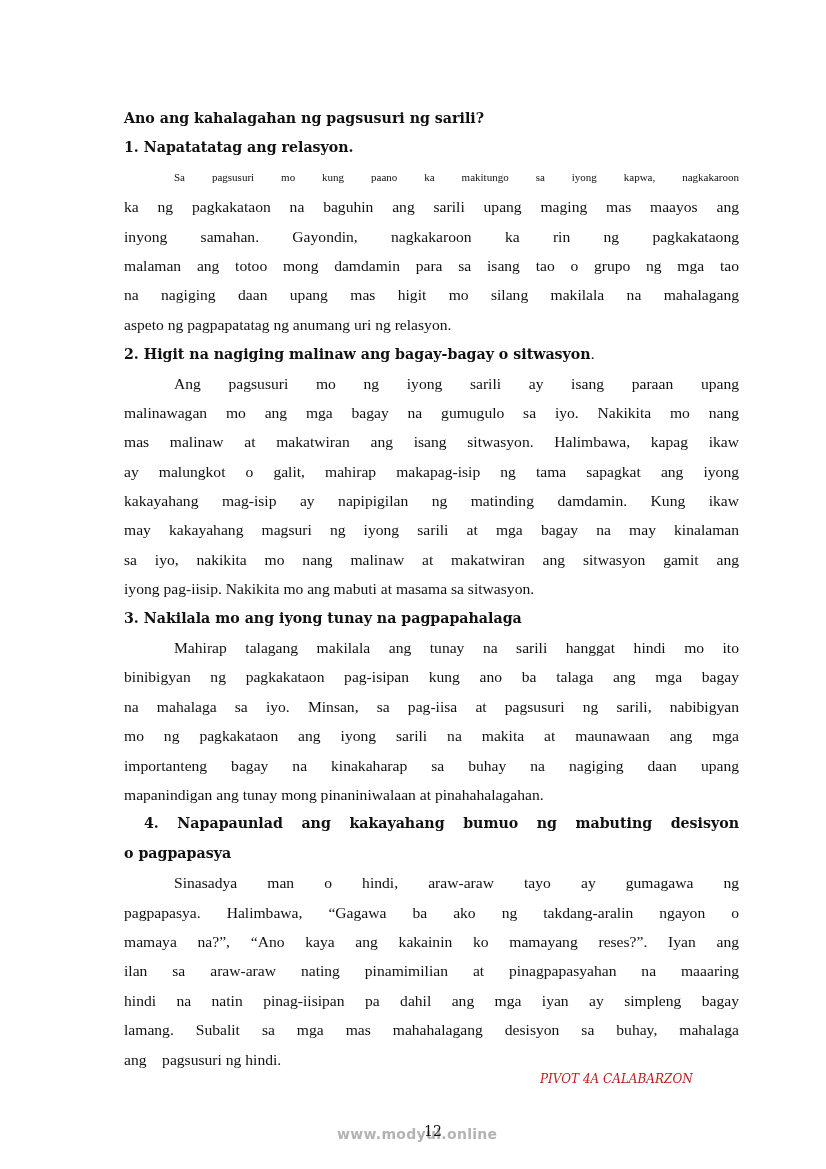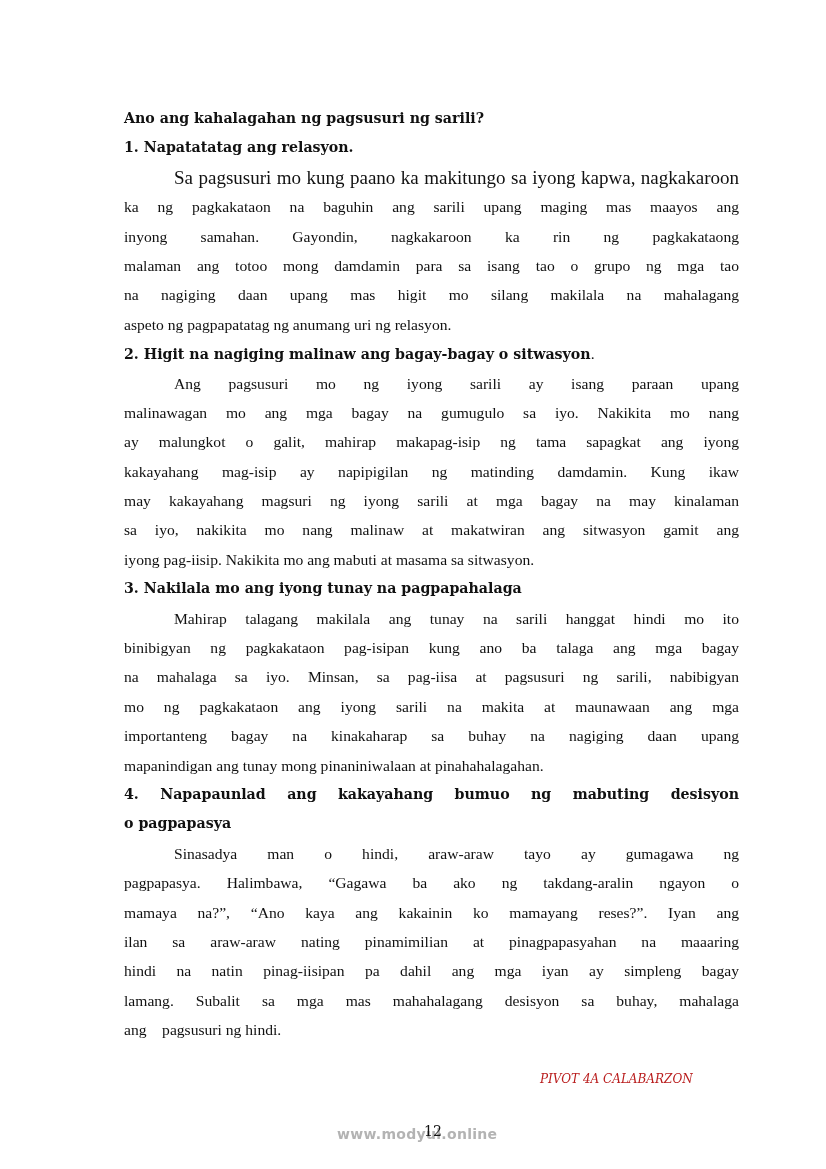--- a/index.html
+++ b/index.html
@@ -10,26 +10,26 @@
     font-family: "DejaVu Serif", "Liberation Serif", serif;
     color: #111;
   }
   .line {
     height: 29.4px; line-height: 29.4px; white-space: nowrap;
     font-size: 15.6px; font-family: "Liberation Serif", "DejaVu Serif", serif;
     text-align: justify; text-align-last: justify; overflow: hidden;
   }
   .line.last { text-align-last: left; }
   .line.indent { padding-left: 50px; }
-  .line.small { font-size: 19px; }
+  .line.small { font-size: 11px; }
   .heading {
     height: 29.4px; line-height: 29.4px; white-space: nowrap;
     font-family: "DejaVu Serif", serif; font-weight: bold; font-size: 14.2px;
   }
-  .heading.justify { text-align: justify; text-align-last: justify; }
+  .heading.justify { text-align: justify; text-align-last: justify; margin-left: 20px; }
   .heading .plain { font-weight: normal; font-family: "Liberation Serif", serif; font-size: 15.6px; }
   .footer {
     position: absolute; left: 540px; top: 1072px;
     font-family: "DejaVu Serif", serif; font-style: italic; font-size: 12px; color: #b91c1c;
   }
   .pagenum {
     position: absolute; left: 408px; top: 1123px;
     font-family: "DejaVu Serif", serif; font-size: 14px; color: #111; margin-left: 16px;
   }
   .watermark {
@@ -50,20 +50,21 @@
     <div class="line indent small">Sa pagsusuri mo kung paano ka makitungo sa iyong kapwa, nagkakaroon</div>
     <div class="line">ka ng pagkakataon na baguhin ang sarili upang maging mas maayos ang</div>
     <div class="line">inyong samahan. Gayondin, nagkakaroon ka rin ng pagkakataong</div>
     <div class="line">malaman ang totoo mong damdamin para sa isang tao o grupo ng mga tao</div>
     <div class="line">na nagiging daan upang mas higit mo silang makilala na mahalagang</div>
     <div class="line last">aspeto ng pagpapatatag ng anumang uri ng relasyon.</div>
 
     <div class="heading"><span>2. Higit na nagiging malinaw ang bagay-bagay o sitwasyon</span><span class="plain">.</span></div>
     <div class="line indent">Ang pagsusuri mo ng iyong sarili ay isang paraan upang</div>
     <div class="line">malinawagan mo ang mga bagay na gumugulo sa iyo. Nakikita mo nang</div>
+    <div class="line">mas malinaw at makatwiran ang isang sitwasyon. Halimbawa, kapag ikaw</div>
     <div class="line">ay malungkot o galit, mahirap makapag-isip ng tama sapagkat ang iyong</div>
     <div class="line">kakayahang mag-isip ay napipigilan ng matinding damdamin. Kung ikaw</div>
     <div class="line">may kakayahang magsuri ng iyong sarili at mga bagay na may kinalaman</div>
     <div class="line">sa iyo, nakikita mo nang malinaw at makatwiran ang sitwasyon gamit ang</div>
     <div class="line last">iyong pag-iisip. Nakikita mo ang mabuti at masama sa sitwasyon.</div>
 
     <div class="heading">3. Nakilala mo ang iyong tunay na pagpapahalaga</div>
     <div class="line indent">Mahirap talagang makilala ang tunay na sarili hanggat hindi mo ito</div>
     <div class="line">binibigyan ng pagkakataon pag-isipan kung ano ba talaga ang mga bagay</div>
     <div class="line">na mahalaga sa iyo. Minsan, sa pag-iisa at pagsusuri ng sarili, nabibigyan</div>

